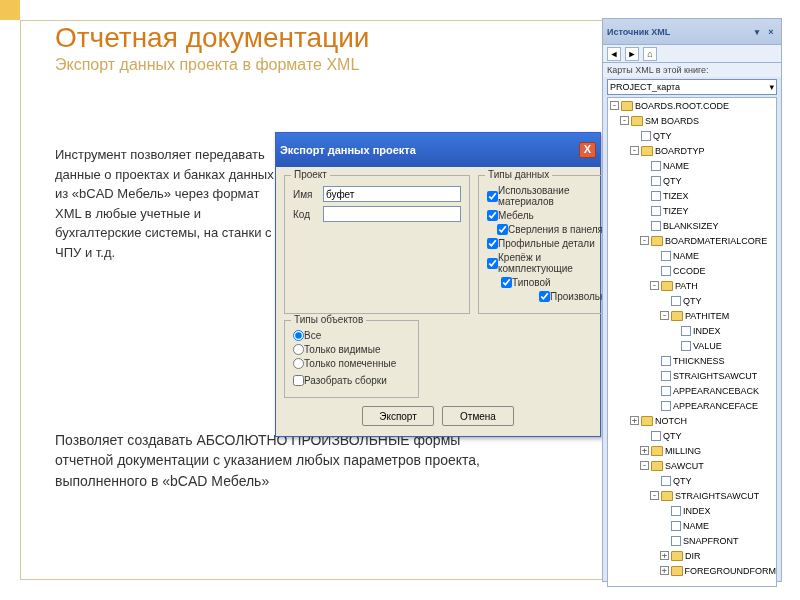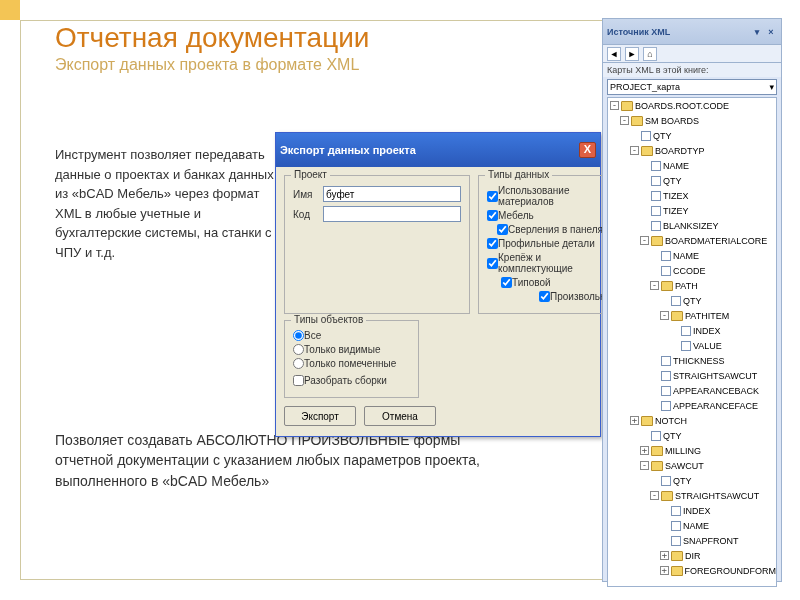--- a/index.html
+++ b/index.html
@@ -22,21 +22,21 @@
   .group { border:1px solid #b0b0b0; padding:6px 8px 8px 8px; position:relative; }
   .group > .legend { position:absolute; top:-7px; left:6px; background:#ece9d8; padding:0 3px; font-size:10px; }
   .g-project { flex:1 1 45%; }
   .g-types   { flex:1 1 55%; }
   .fld-row { display:flex; align-items:center; margin:4px 0; gap:4px;}
   .fld-row label { width:26px; }
   .fld-row input[type=text] { flex:1; height:16px; font-size:10px; border:1px solid #7a92b5; background:#fff; padding:0 2px; }
   .cb-row, .rb-row { display:flex; align-items:center; gap:0; margin:3px 0; }
   .cb-row input, .rb-row input { width:11px; height:11px; }
   .g-objects { flex:1 1 45%; }
-  .buttons { display:flex; gap:8px; margin-top:8px; }
+  .buttons { display:flex; gap:8px; justify-content:center; margin-top:8px; }
   .buttons button { width:72px; height:20px; font-size:10px; background:#ece9d8; border:1px solid #888; border-radius:2px; }
 
   
   .xml-panel { position:absolute; top:18px; right:18px; bottom:18px; width:180px; background:#dde6f6; border:1px solid #9db2cf; font-size:9px; }
   .xml-titlebar { height:26px; background:linear-gradient(to bottom,#cad8ed,#b7c9e4); display:flex; align-items:center; padding:0 4px; color:#2b4f8a; font-weight:bold; border-bottom:1px solid #9db2cf; }
   .xml-titlebar .xt { flex:1; }
   .xml-tools { display:flex; gap:2px; }
   .xml-tools span { width:12px; height:12px; line-height:12px; text-align:center; font-size:9px; }
   .xml-toolbar { height:18px; display:flex; align-items:center; padding:0 4px; gap:4px; border-bottom:1px solid #9db2cf; background:#e9eff9;}
   .xml-toolbar .ti { width:14px; height:14px; background:#fff; border:1px solid #9db2cf; font-size:9px; text-align:center; line-height:12px; }

